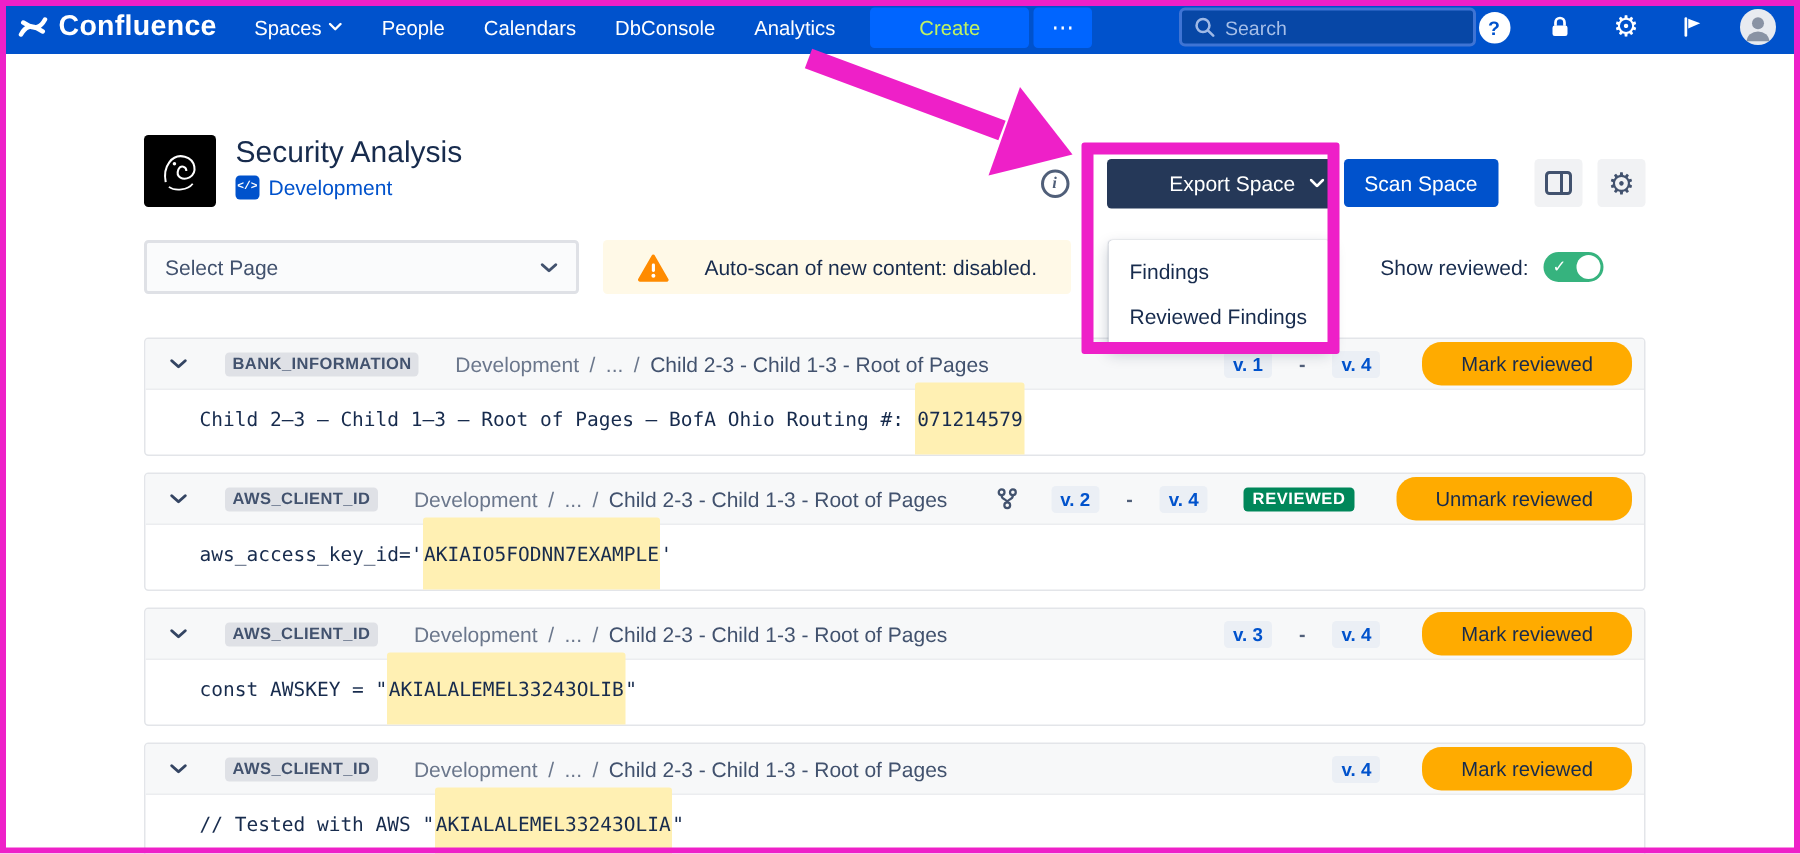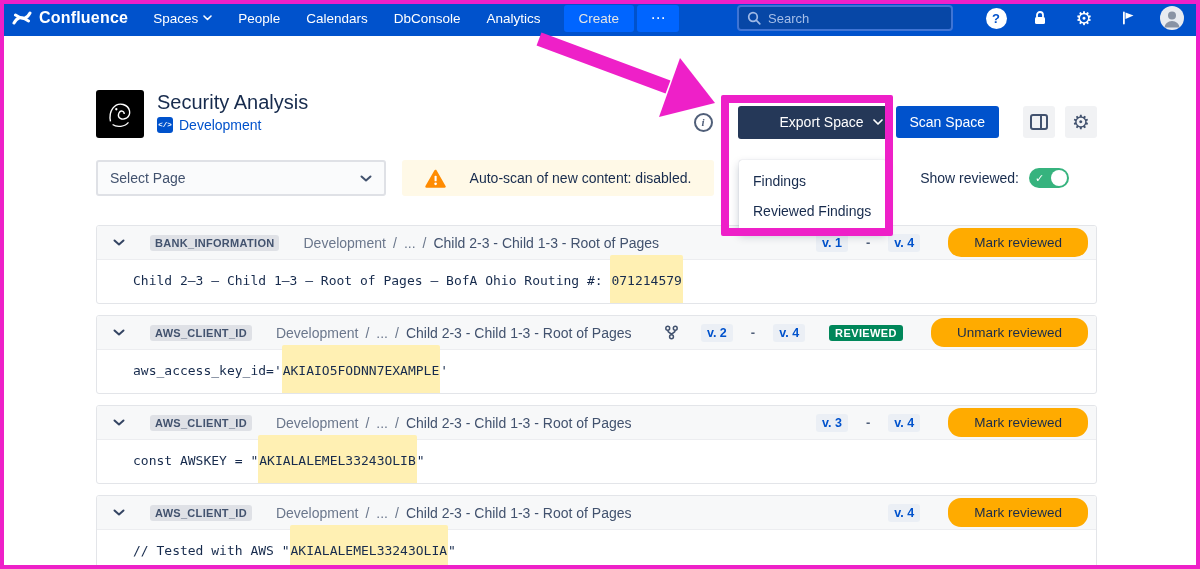--- a/index.html
+++ b/index.html
@@ -9,23 +9,23 @@
     --warn:#FF8B00; --hl:#FFF0B3; --magenta:#EE20C8;
     --card-border:#E3E5E9;
   }
   *{margin:0;padding:0;box-sizing:border-box;}
   html,body{width:1200px;height:569px;}
   body{font-family:"Liberation Sans",sans-serif;background:#fff;position:relative;overflow:hidden;color:var(--text);}
 
   
   .topnav{height:36px;background:var(--nav-blue);display:flex;align-items:center;padding:0 12px;}
   .brand{display:flex;align-items:center;gap:7px;margin-right:12px;cursor:pointer;}
-  .brand-text{font-size:16px;font-weight:700;color:#fff;letter-spacing:.2px;}
+  .brand-text{font-size:19px;font-weight:700;color:#fff;letter-spacing:.2px;}
   .nav-item{color:#fff;font-size:13.5px;padding:0 13px;height:36px;display:flex;align-items:center;gap:5px;cursor:pointer;white-space:nowrap;}
-  .btn-create{margin-left:10px;background:var(--create-blue);color:#e5e5e5;border:none;border-radius:3px;height:27px;padding:0 15px;font-size:13.5px;font-family:inherit;cursor:pointer;}
+  .btn-create{margin-left:10px;background:var(--create-blue);color:#bef264;border:none;border-radius:3px;height:27px;padding:0 33px;font-size:13.5px;font-family:inherit;cursor:pointer;}
   .btn-more{margin-left:3px;background:var(--create-blue);color:#fff;border:none;border-radius:3px;height:27px;width:42px;font-size:15px;font-family:"DejaVu Sans",sans-serif;cursor:pointer;}
   .search{margin-left:58px;width:216px;height:26px;background:#0747A6;border:2px solid #3F74D4;border-radius:4px;display:flex;align-items:center;padding:0 8px;gap:7px;}
   .search input{background:transparent;border:none;outline:none;color:#DEEBFF;font-size:13px;width:100%;font-family:inherit;}
   .search input::placeholder{color:#A5BEE8;}
   .nav-icons{margin-left:auto;display:flex;align-items:center;gap:20px;padding-right:4px;}
   .nav-ic{width:24px;height:24px;display:flex;align-items:center;justify-content:center;cursor:pointer;}
   .help-circle{width:21px;height:21px;border-radius:50%;background:#fff;color:var(--nav-blue);font-weight:700;font-size:13px;display:flex;align-items:center;justify-content:center;}
   .gear-glyph{font-family:"DejaVu Sans",sans-serif;font-size:19px;color:#fff;line-height:1;}
 
   

